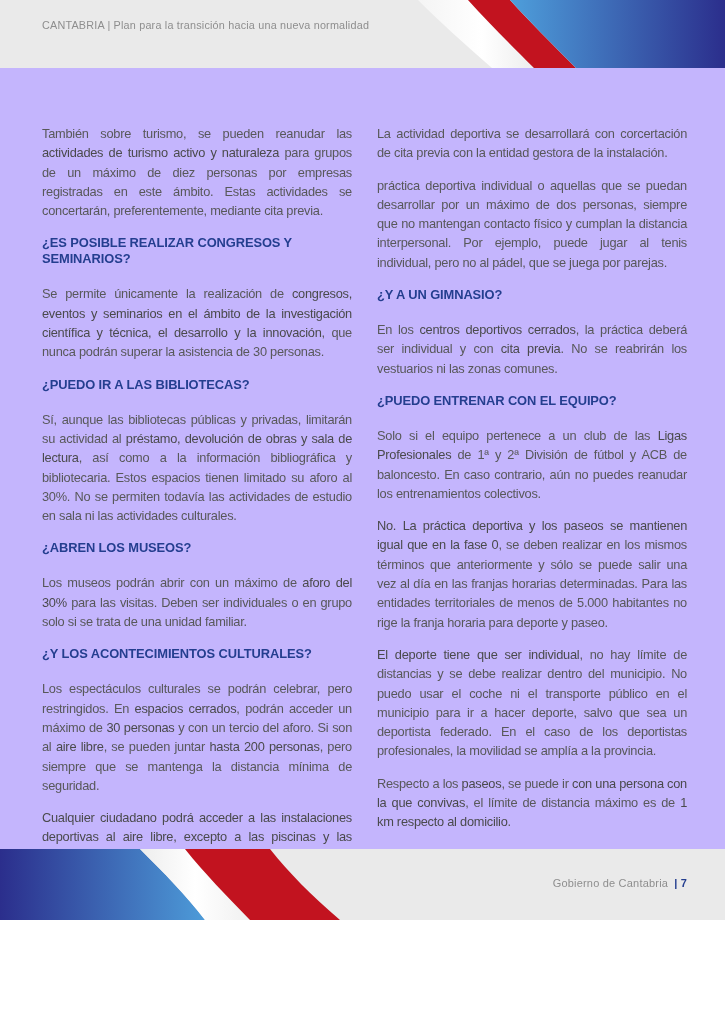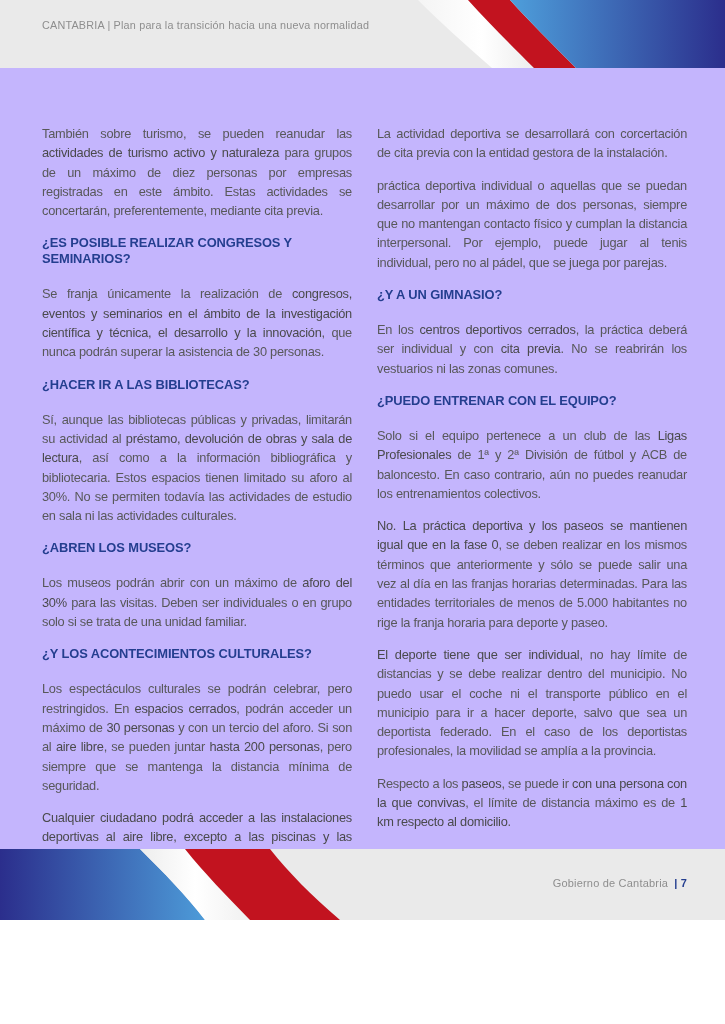--- a/index.html
+++ b/index.html
@@ -86,22 +86,22 @@
     </svg>
     <div class="hdr-text">
       <div>CANTABRIA | Plan para la transición hacia una nueva normalidad</div>
     </div>
   </header>
 
   <main class="content">
     <div id="col-left" class="col col-left">
         <p class="paragraph"><span>También sobre turismo, se pueden reanudar las </span><span class="b">actividades de turismo activo y naturaleza</span><span> para grupos de un máximo de diez personas por empresas registradas en este ámbito. Estas actividades se concertarán, preferentemente, mediante cita previa.</span></p>
         <h3 class="heading"><span>¿ES POSIBLE REALIZAR CONGRESOS Y SEMINARIOS?</span></h3>
-        <p class="paragraph"><span>Se franja únicamente la realización de </span><span class="b">congresos, eventos y seminarios en el ámbito de la investigación científica y técnica, el desarrollo y la innovación</span><span>, que nunca podrán superar la asistencia de 30 personas.</span></p>
-        <h3 class="heading"><span>¿HACER IR A LAS BIBLIOTECAS?</span></h3>
+        <p class="paragraph"><span>Se permite únicamente la realización de </span><span class="b">congresos, eventos y seminarios en el ámbito de la investigación científica y técnica, el desarrollo y la innovación</span><span>, que nunca podrán superar la asistencia de 30 personas.</span></p>
+        <h3 class="heading"><span>¿PUEDO IR A LAS BIBLIOTECAS?</span></h3>
         <p class="paragraph"><span>Sí, aunque las bibliotecas públicas y privadas, limitarán su actividad al </span><span class="b">préstamo, devolución de obras y sala de lectura</span><span>, así como a la información bibliográfica y bibliotecaria. Estos espacios tienen limitado su aforo al 30%. No se permiten todavía las actividades de estudio en sala ni las actividades culturales.</span></p>
         <h3 class="heading"><span>¿ABREN LOS MUSEOS?</span></h3>
         <p class="paragraph"><span>Los museos podrán abrir con un máximo de </span><span class="b">aforo del 30%</span><span> para las visitas. Deben ser individuales o en grupo solo si se trata de una unidad familiar.</span></p>
         <h3 class="heading"><span>¿Y LOS ACONTECIMIENTOS CULTURALES?</span></h3>
         <p class="paragraph"><span>Los espectáculos culturales se podrán celebrar, pero restringidos. En </span><span class="b">espacios cerrados</span><span>, podrán acceder un máximo de </span><span class="b">30 personas</span><span> y con un tercio del aforo. Si son al </span><span class="b">aire libre</span><span>, se pueden juntar </span><span class="b">hasta 200 personas</span><span>, pero siempre que se mantenga la distancia mínima de seguridad.</span></p>
         <p class="paragraph jl"><span class="b">Cualquier ciudadano podrá acceder a las instalaciones deportivas al aire libre, excepto a las piscinas y las zonas de agua</span><span>. Se permitirá la</span></p>
       </div>
     <div id="col-right" class="col col-right">
         <p class="paragraph"><span>La actividad deportiva se desarrollará con corcertación de cita previa con la entidad gestora de la instalación.</span></p>
         <p class="paragraph"><span>práctica deportiva individual o aquellas que se puedan desarrollar por un máximo de dos personas, siempre que no mantengan contacto físico y cumplan la distancia interpersonal. Por ejemplo, puede jugar al tenis individual, pero no al pádel, que se juega por parejas.</span></p>

